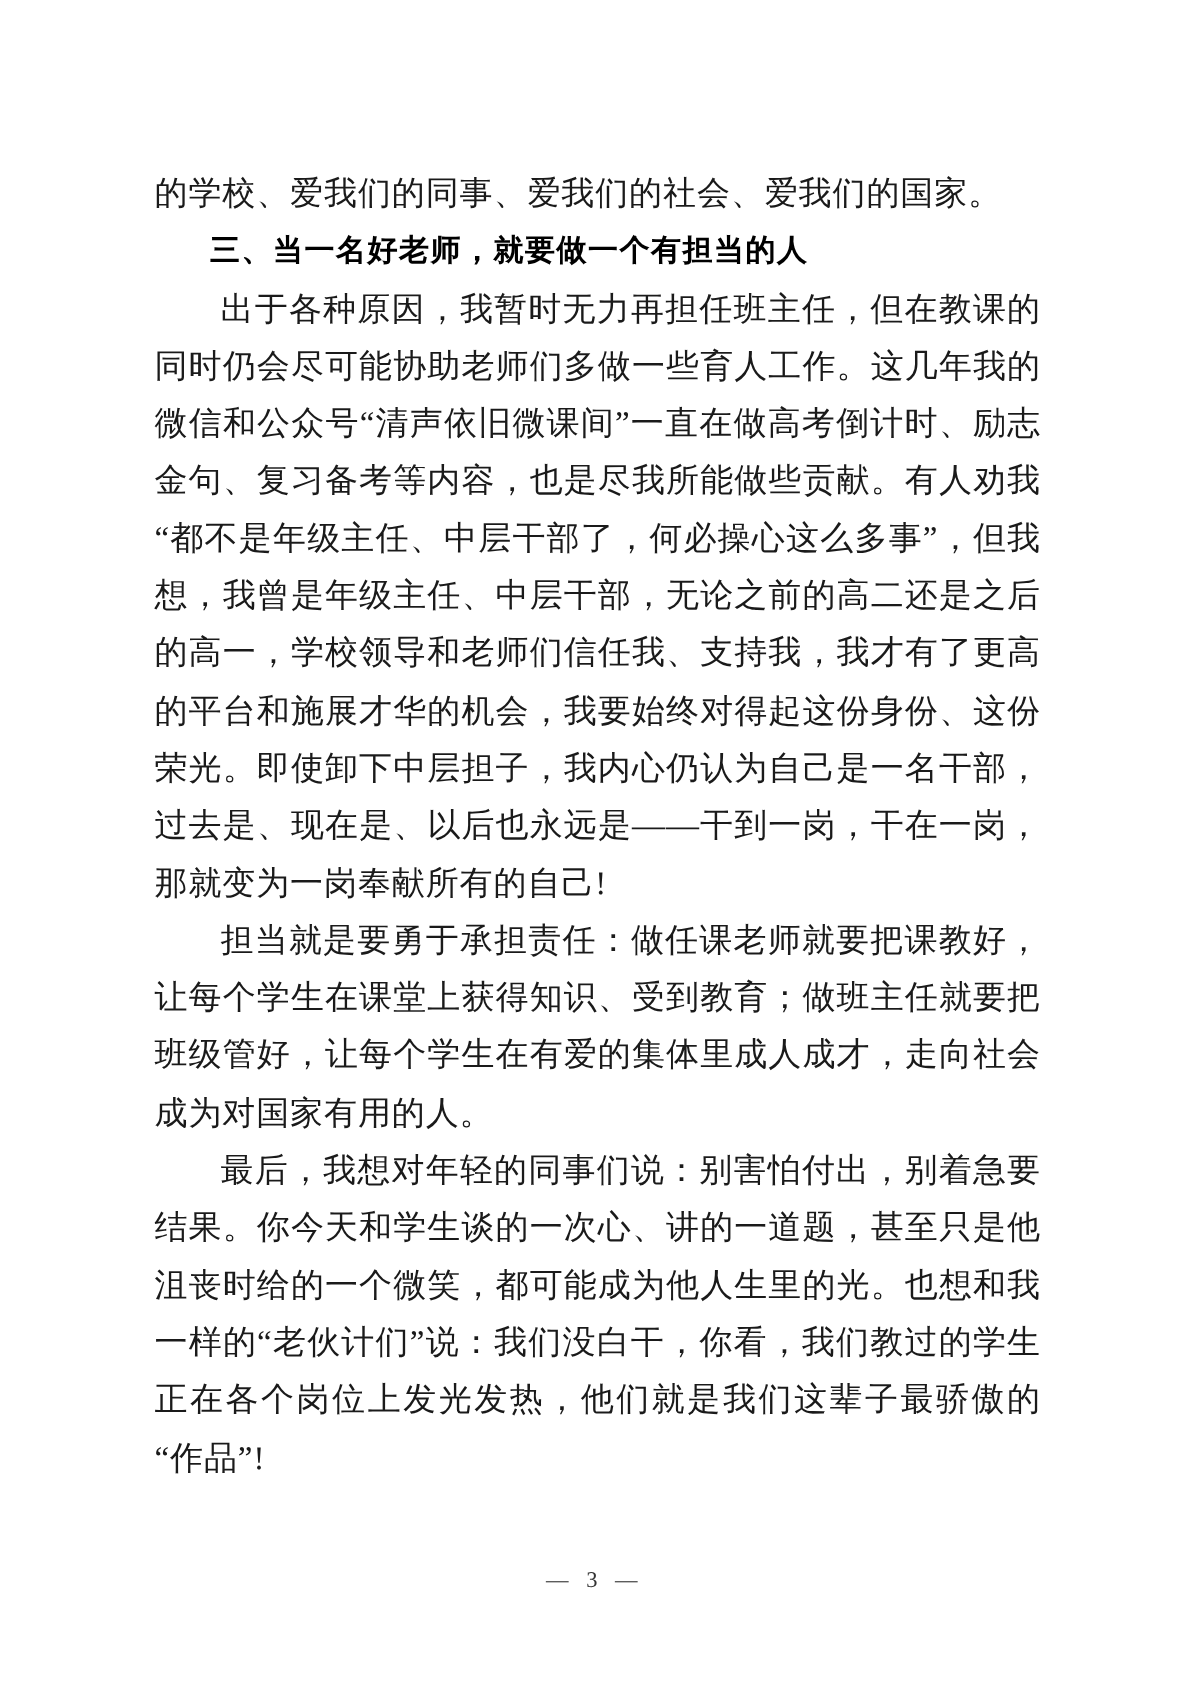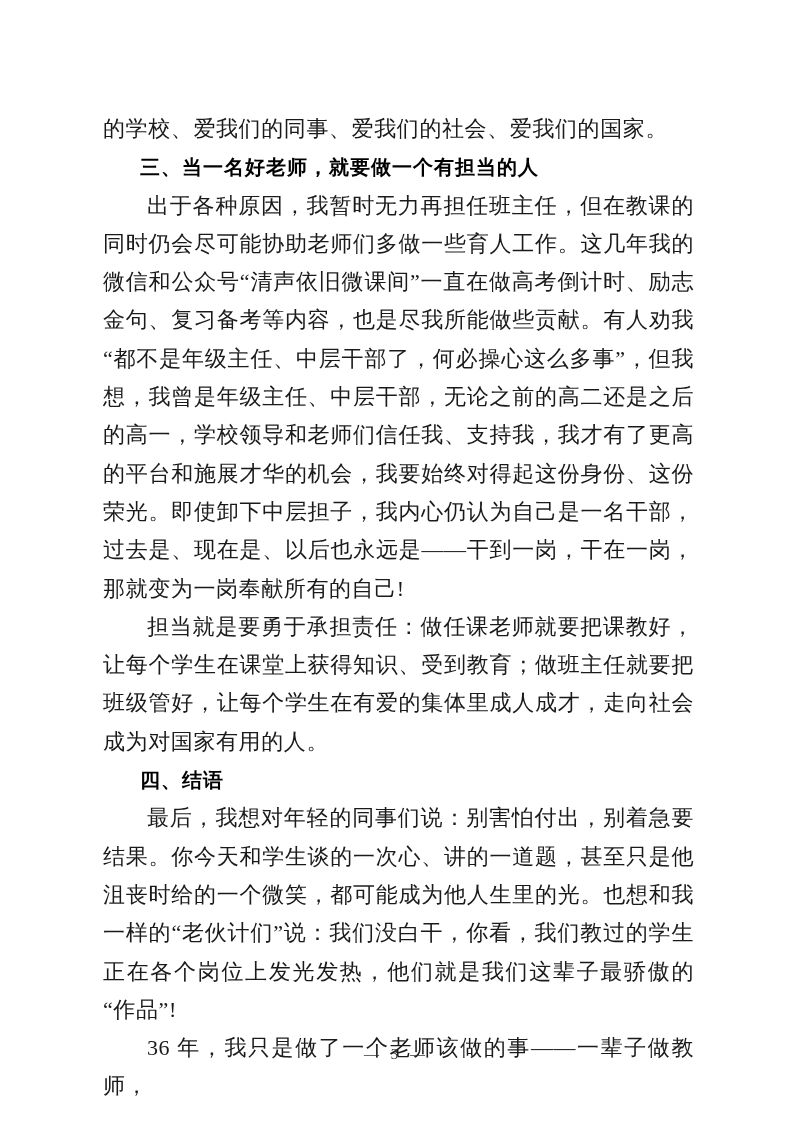--- a/index.html
+++ b/index.html
@@ -60,20 +60,18 @@
 </style>
 </head>
 <body>
 
 <div class="page">
   <div class="content">
     <p class="body-line no-indent">的学校、爱我们的同事、爱我们的社会、爱我们的国家。</p>
     <h2 class="section-heading">三、当一名好老师，就要做一个有担当的人</h2>
     <p class="body-para">出于各种原因，我暂时无力再担任班主任，但在教课的同时仍会尽可能协助老师们多做一些育人工作。这几年我的微信和公众号“清声依旧微课间”一直在做高考倒计时、励志金句、复习备考等内容，也是尽我所能做些贡献。有人劝我“都不是年级主任、中层干部了，何必操心这么多事”，但我想，我曾是年级主任、中层干部，无论之前的高二还是之后的高一，学校领导和老师们信任我、支持我，我才有了更高的平台和施展才华的机会，我要始终对得起这份身份、这份荣光。即使卸下中层担子，我内心仍认为自己是一名干部，过去是、现在是、以后也永远是——干到一岗，干在一岗，那就变为一岗奉献所有的自己!</p>
     <p class="body-para">担当就是要勇于承担责任：做任课老师就要把课教好，让每个学生在课堂上获得知识、受到教育；做班主任就要把班级管好，让每个学生在有爱的集体里成人成才，走向社会成为对国家有用的人。</p>
-    <h2 class="section-heading">四、结语</h2>
     <p class="body-para">最后，我想对年轻的同事们说：别害怕付出，别着急要结果。你今天和学生谈的一次心、讲的一道题，甚至只是他沮丧时给的一个微笑，都可能成为他人生里的光。也想和我一样的“老伙计们”说：我们没白干，你看，我们教过的学生正在各个岗位上发光发热，他们就是我们这辈子最骄傲的“作品”!</p>
-    <p class="body-para">36 年，我只是做了一个老师该做的事——一辈子做教师，</p>
   </div>
   <div class="footer">
     <span>— 3 —</span>
   </div>
 </div>
 
 </body></html>

